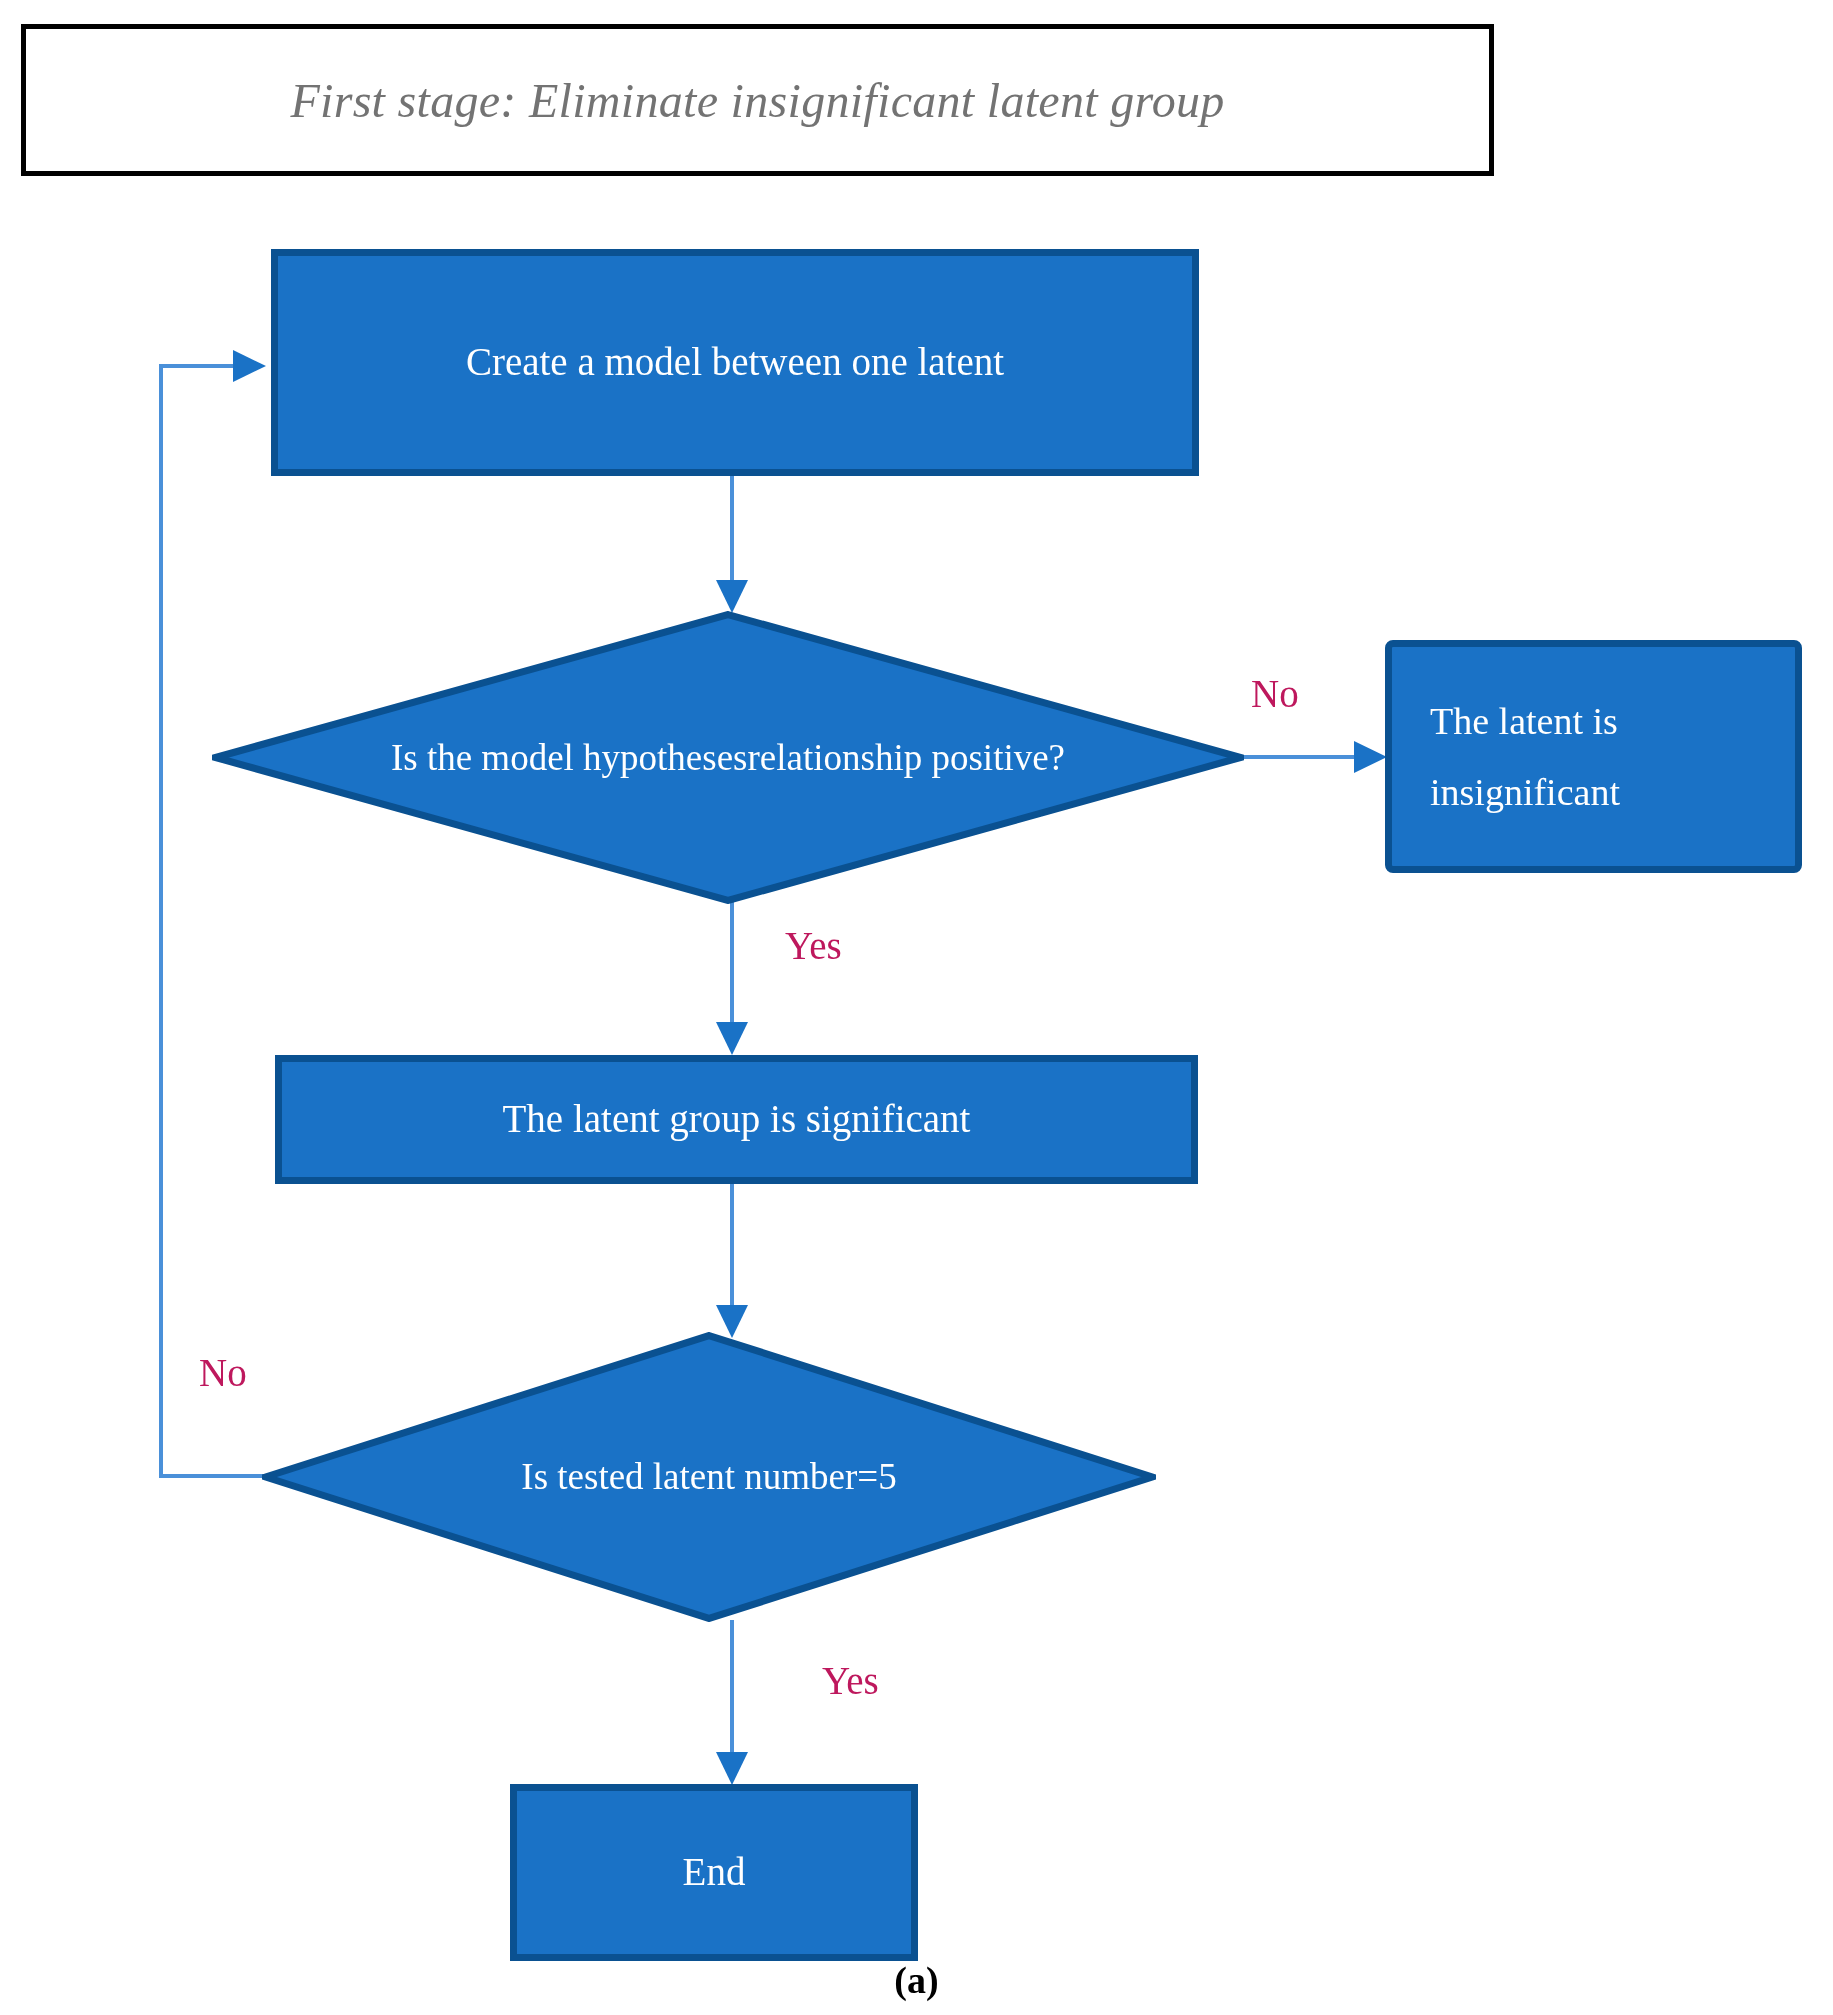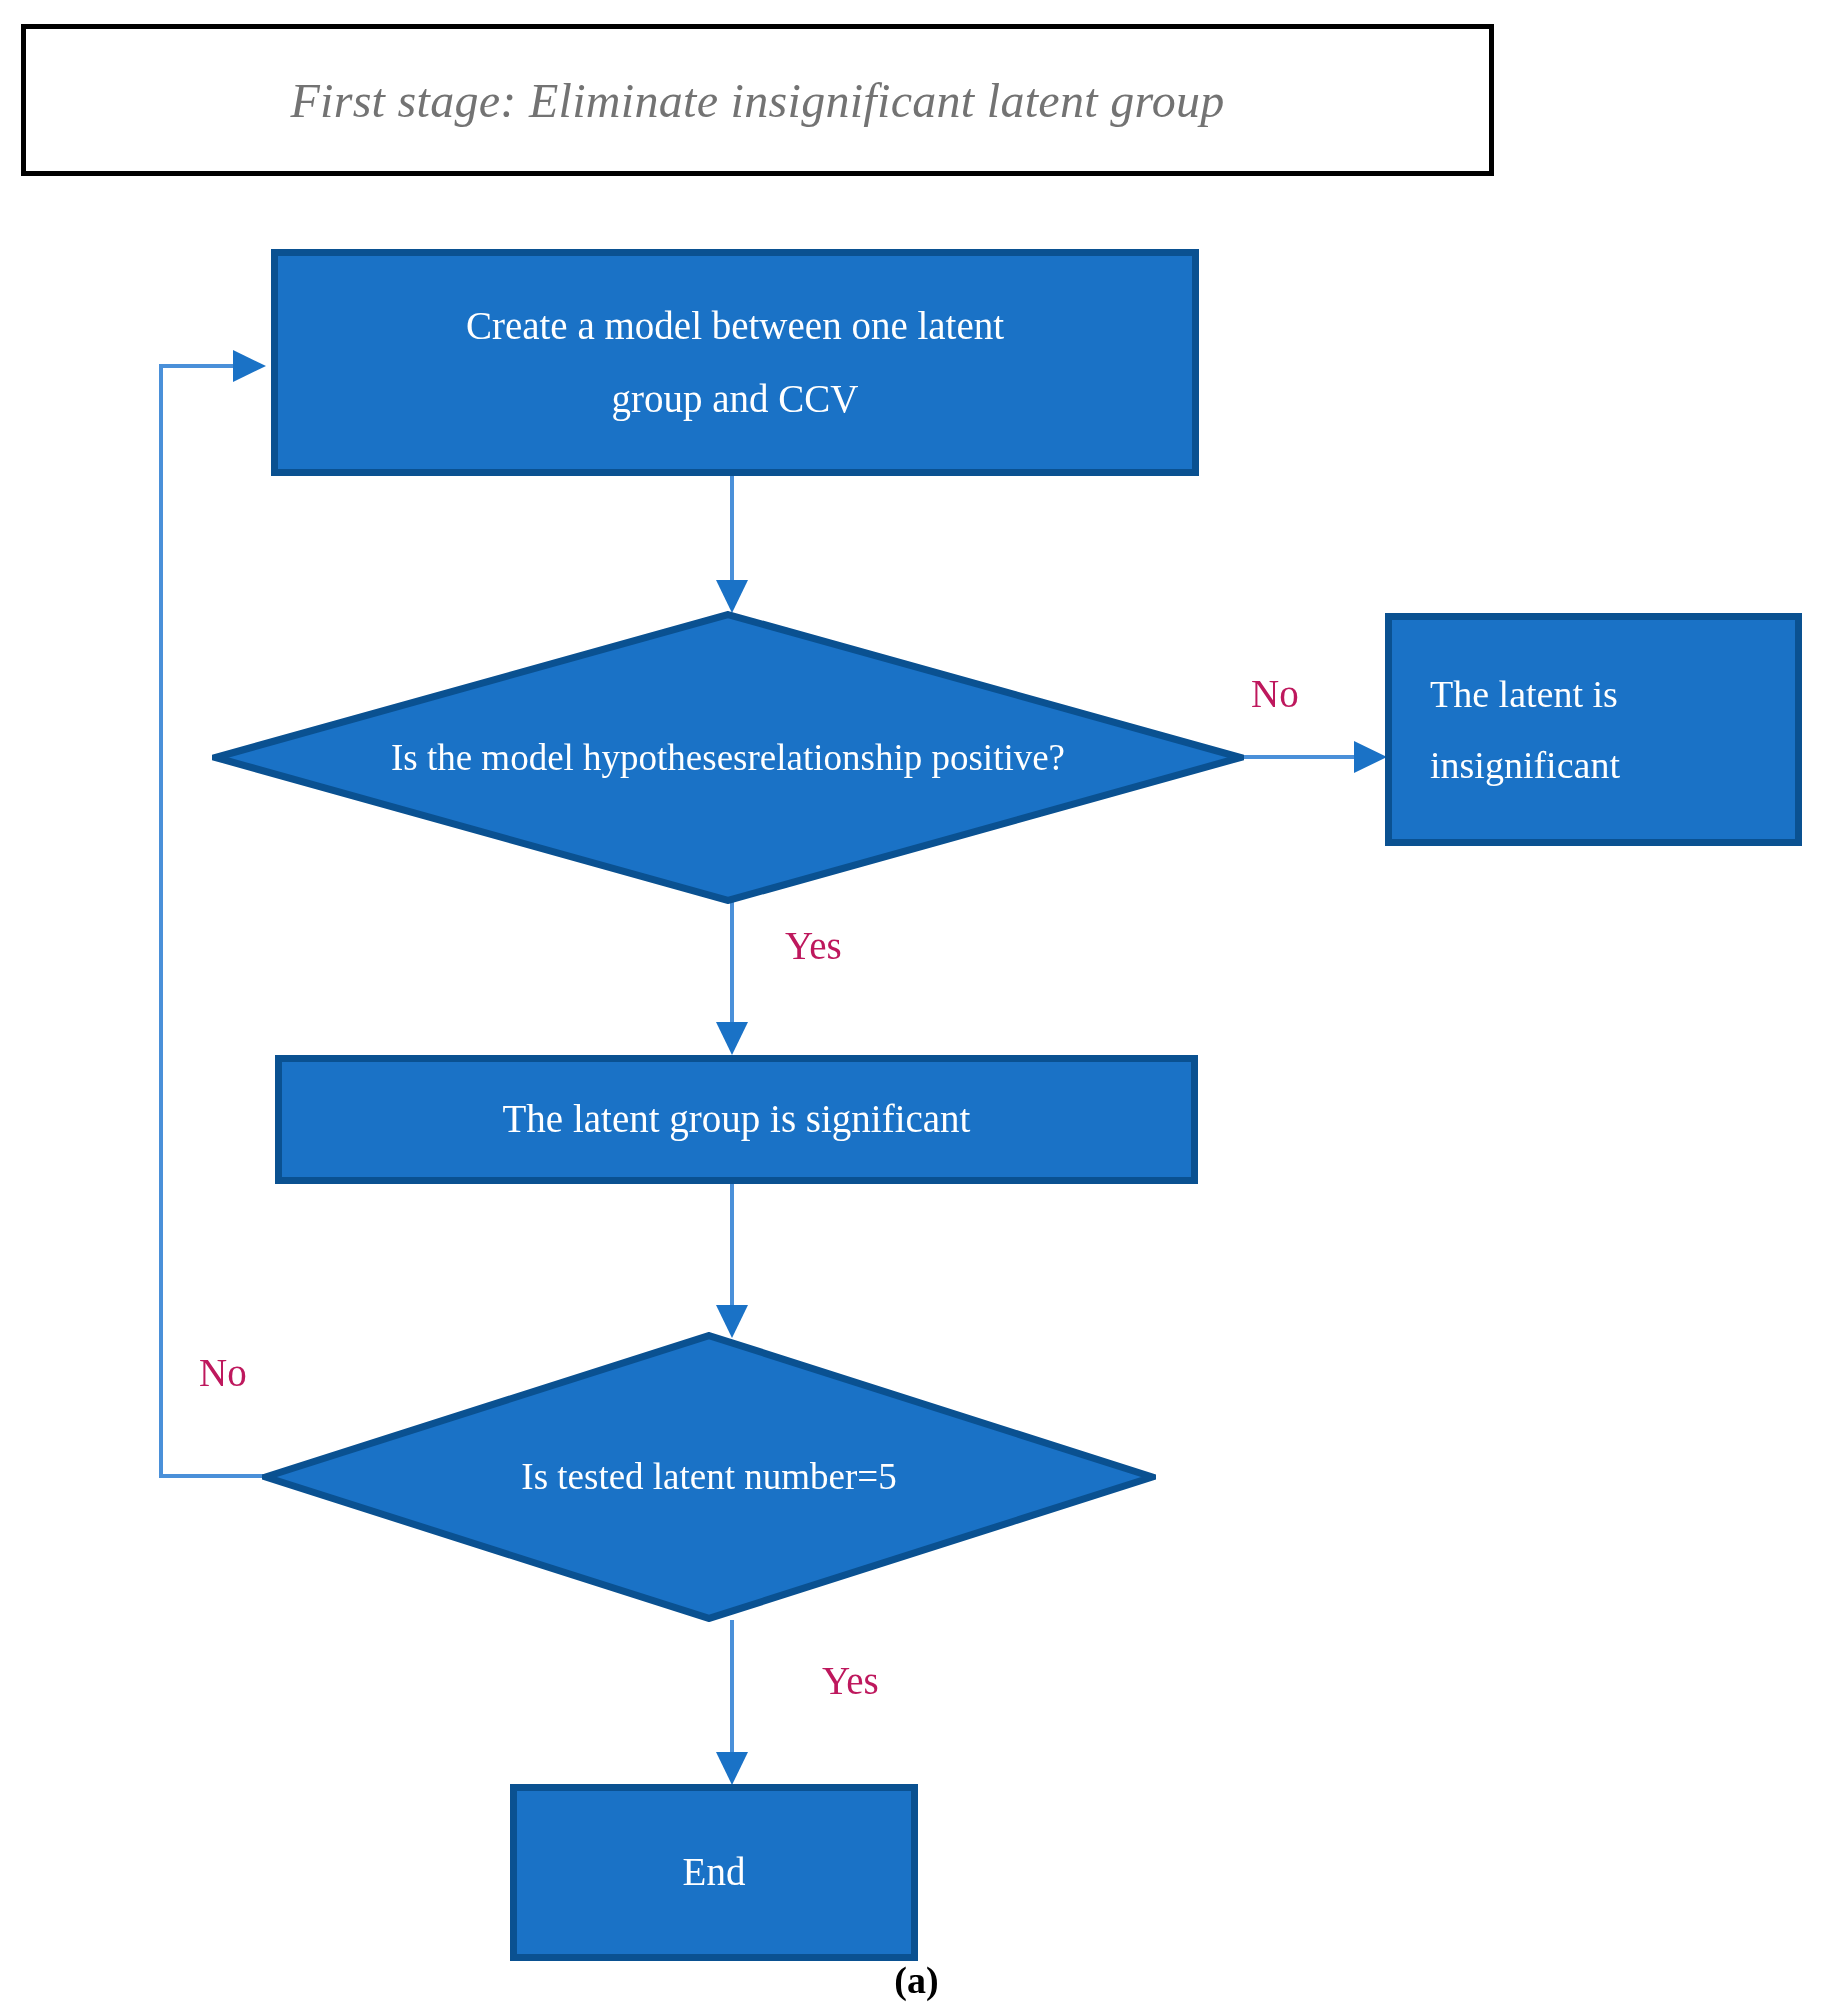--- a/index.html
+++ b/index.html
@@ -60,25 +60,26 @@
   }
   .node .line { display: block; white-space: nowrap; }
 
   #node-create {
     left: 271px; top: 249px;
     width: 928px; height: 227px;
   }
   #node-create .line { font-size: 39px; text-align: right; }
 
   #node-insignificant {
-    left: 1385px; top: 613px;
+    left: 1385px; top: 640px;
     width: 417px; height: 233px;
     align-items: flex-start;
     text-align: left;
     padding-left: 38px;
+    border-radius: 8px;
   }
   #node-insignificant .line { font-size: 38px; }
 
   #node-significant {
     left: 275px; top: 1055px;
     width: 923px; height: 129px;
   }
   #node-significant .line { font-size: 39px; }
 
   #node-end {
@@ -192,21 +193,20 @@
   <div class="edge-label" style="left:822px; top:1658px;">Yes</div>
 
   <div class="conn conn-h" style="left:159px; top:1474px; width:107px;"></div>
   <div class="conn conn-v" style="left:159px; top:364px; height:1112px;"></div>
   <div class="conn conn-h" style="left:159px; top:364px; width:78px;"></div>
   <div class="arrow arrow-right" style="left:233px; top:350px;"></div>
   <div class="edge-label" style="left:199px; top:1350px;">No</div>
 
   <div class="node" id="node-create">
     <span class="line">Create a model between one latent</span>
-    <span class="line">group and CCV</span>
   </div>
 
   <div class="diamond-wrap" id="dia-hypo">
     <svg viewBox="0 0 2045 580" preserveAspectRatio="none">
       <polygon points="1022.5,7 2038,290 1022.5,573 7,290" fill="#1a72c6" stroke="#0a5191" stroke-width="14"></polygon>
     </svg>
     <div class="diamond-label">
       <span class="line">Is the model hypotheses</span>
       <span class="line">relationship positive?</span>
     </div>

